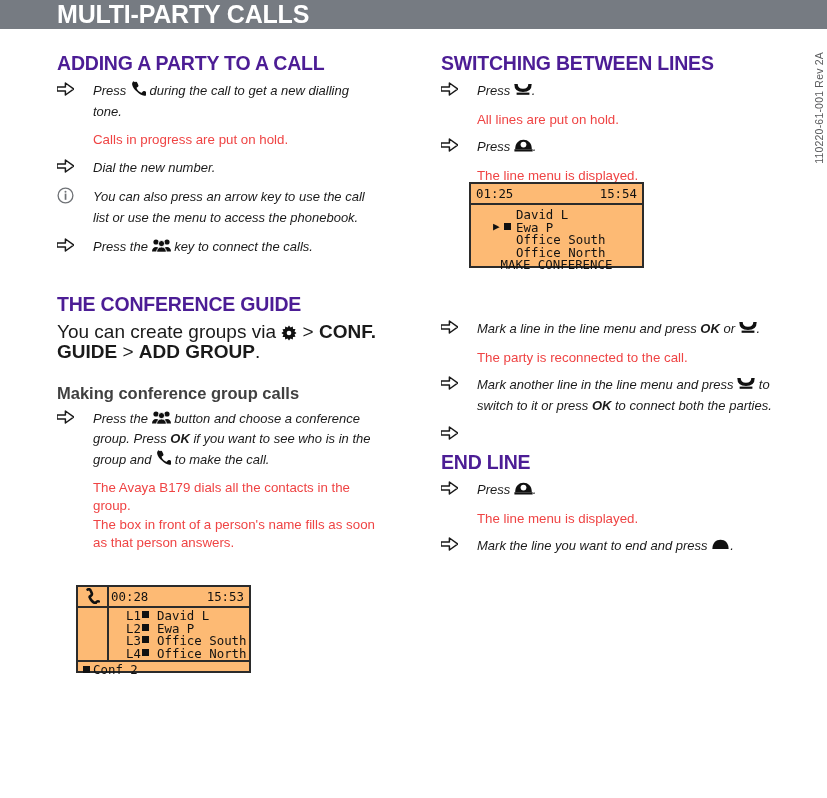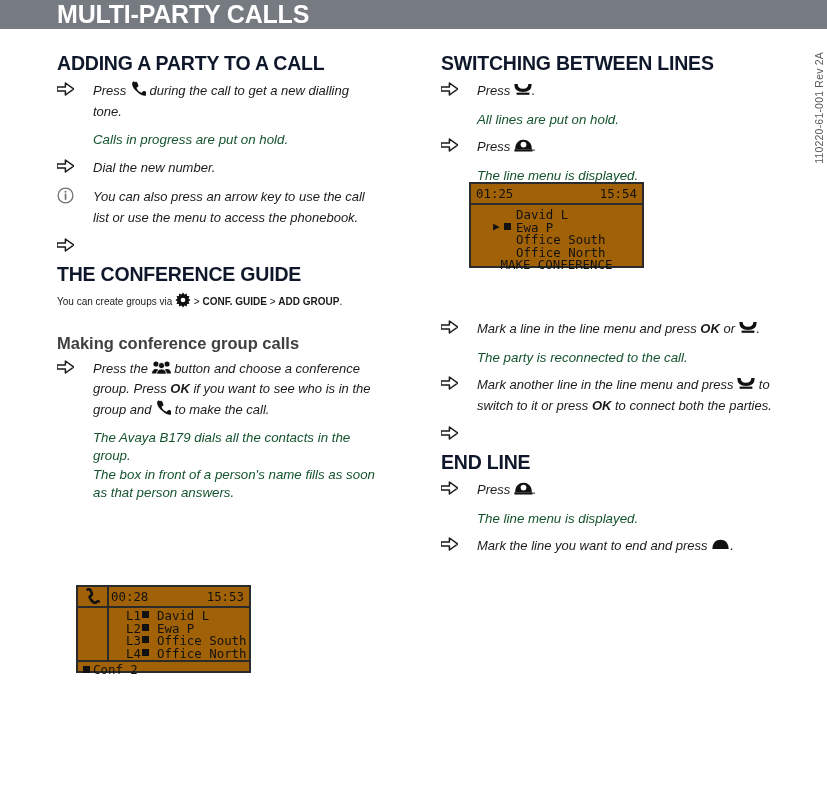--- a/index.html
+++ b/index.html
@@ -45,21 +45,21 @@
   }
   .col-left  { left: 57px;  width: 320px; }
   .col-right { left: 441px; width: 340px; }
 
   h2.section {
     font-size: 19.5px;
     font-weight: bold;
     margin: 0 0 7px 0;
     letter-spacing: -0.2px;
     line-height: 22px;
-    color: #0f172a;
+    color: #4c1d95;
   }
   h3.subsection {
     font-size: 16.5px;
     font-weight: bold;
     margin: 0 0 6px 0;
     line-height: 20px;
     color: #404040;
   }
   .section-gap { height: 26px; }
   .small-gap   { height: 14px; }
@@ -77,28 +77,27 @@
     position: absolute;
     left: 0;
     top: 0;
     width: 26px;
     text-align: left;
     line-height: 20.5px;
   }
   .note {
     padding-left: 36px;
     font-size: 13.3px;
-    font-style: italic;
-    color: #14532d;
+    color: #ef4444;
     line-height: 17.5px;
     margin-bottom: 9px;
   }
   .note.tight { margin-bottom: 2px; }
   .para {
-    font-size: 10px;
+    font-size: 19px;
     line-height: 20.5px;
     margin: 0 0 6px 0;
   }
   b, strong { font-weight: bold; }
 
   
   .ico {
     display: inline-block;
     vertical-align: -2px;
     line-height: 0;
@@ -109,21 +108,21 @@
   .ico-phone   { width: 16px; height: 16px; vertical-align: -2px; }
   .ico-group   { width: 19px; height: 14px; vertical-align: -1px; }
   .ico-gear    { width: 16px; height: 16px; vertical-align: -3px; }
   .ico-hold    { width: 18px; height: 14px; vertical-align: -1px; }
   .ico-line    { width: 19px; height: 14px; vertical-align: -1px; }
   .ico-endcall { width: 19px; height: 11px; vertical-align: 0px; }
 
   
   .lcd {
     border: 2px solid #2b2b2b;
-    background: #a16207;
+    background: #fdba74;
     font-family: "DejaVu Sans Mono", monospace;
     color: #111;
     box-sizing: border-box;
   }
   .lcd-left {
     position: absolute;
     left: 19px;
     top: 533px;
     width: 175px;
     height: 88px;
@@ -276,20 +275,30 @@
   </div>
 
   <div class="step">
     <span class="marker">
       <span class="ico ico-arrow">
         <svg viewBox="0 0 17 14">
             <path d="M0 5.0h8.4V1.0L16.6 7.0 8.4 13.0V9.0H0z" fill="none" stroke="#1a1a1a" stroke-width="1.5" stroke-linejoin="round"></path>
           </svg>
       </span>
     </span>
+    <span><span>Press the </span><span class="ico ico-group">
+        <svg viewBox="0 0 19 14">
+          <circle cx="4.0" cy="4.0" r="2.6" fill="#111"></circle>
+          <path d="M0 13.5c0-3.0 1.8-4.6 4.0-4.6s4.0 1.6 4.0 4.6z" fill="#111"></path>
+          <circle cx="15.0" cy="4.0" r="2.6" fill="#111"></circle>
+          <path d="M11.0 13.5c0-3.0 1.8-4.6 4.0-4.6s4.0 1.6 4.0 4.6z" fill="#111"></path>
+          <circle cx="9.5" cy="5.6" r="3.1" fill="#111" stroke="#fff" stroke-width="0.9"></circle>
+          <path d="M4.6 14.2c0-3.4 2.1-5.3 4.9-5.3s4.9 1.9 4.9 5.3z" fill="#111" stroke="#fff" stroke-width="0.9"></path>
+        </svg>
+      </span><span> key to connect the calls.</span></span>
   </div>
 
   <div class="section-gap"></div>
 
   <h2 class="section">THE CONFERENCE GUIDE</h2>
 
   <div class="para"><span>You can create groups via </span><span class="ico ico-gear">
       <svg viewBox="0 0 16 16">
         <path d="M8 0.4l1.5 2.0 2.3-1.0.2 2.5 2.5.2-1.0 2.3 2.0 1.5-2.0 1.5 1.0 2.3-2.5.2-.2 2.5-2.3-1.0L8 15.6l-1.5-2.0-2.3 1.0-.2-2.5-2.5-.2 1.0-2.3L0.4 8l2.1-1.5-1.0-2.3 2.5-.2.2-2.5 2.3 1.0z" fill="#111"></path>
         <circle cx="8" cy="8" r="2.3" fill="#fff"></circle>

